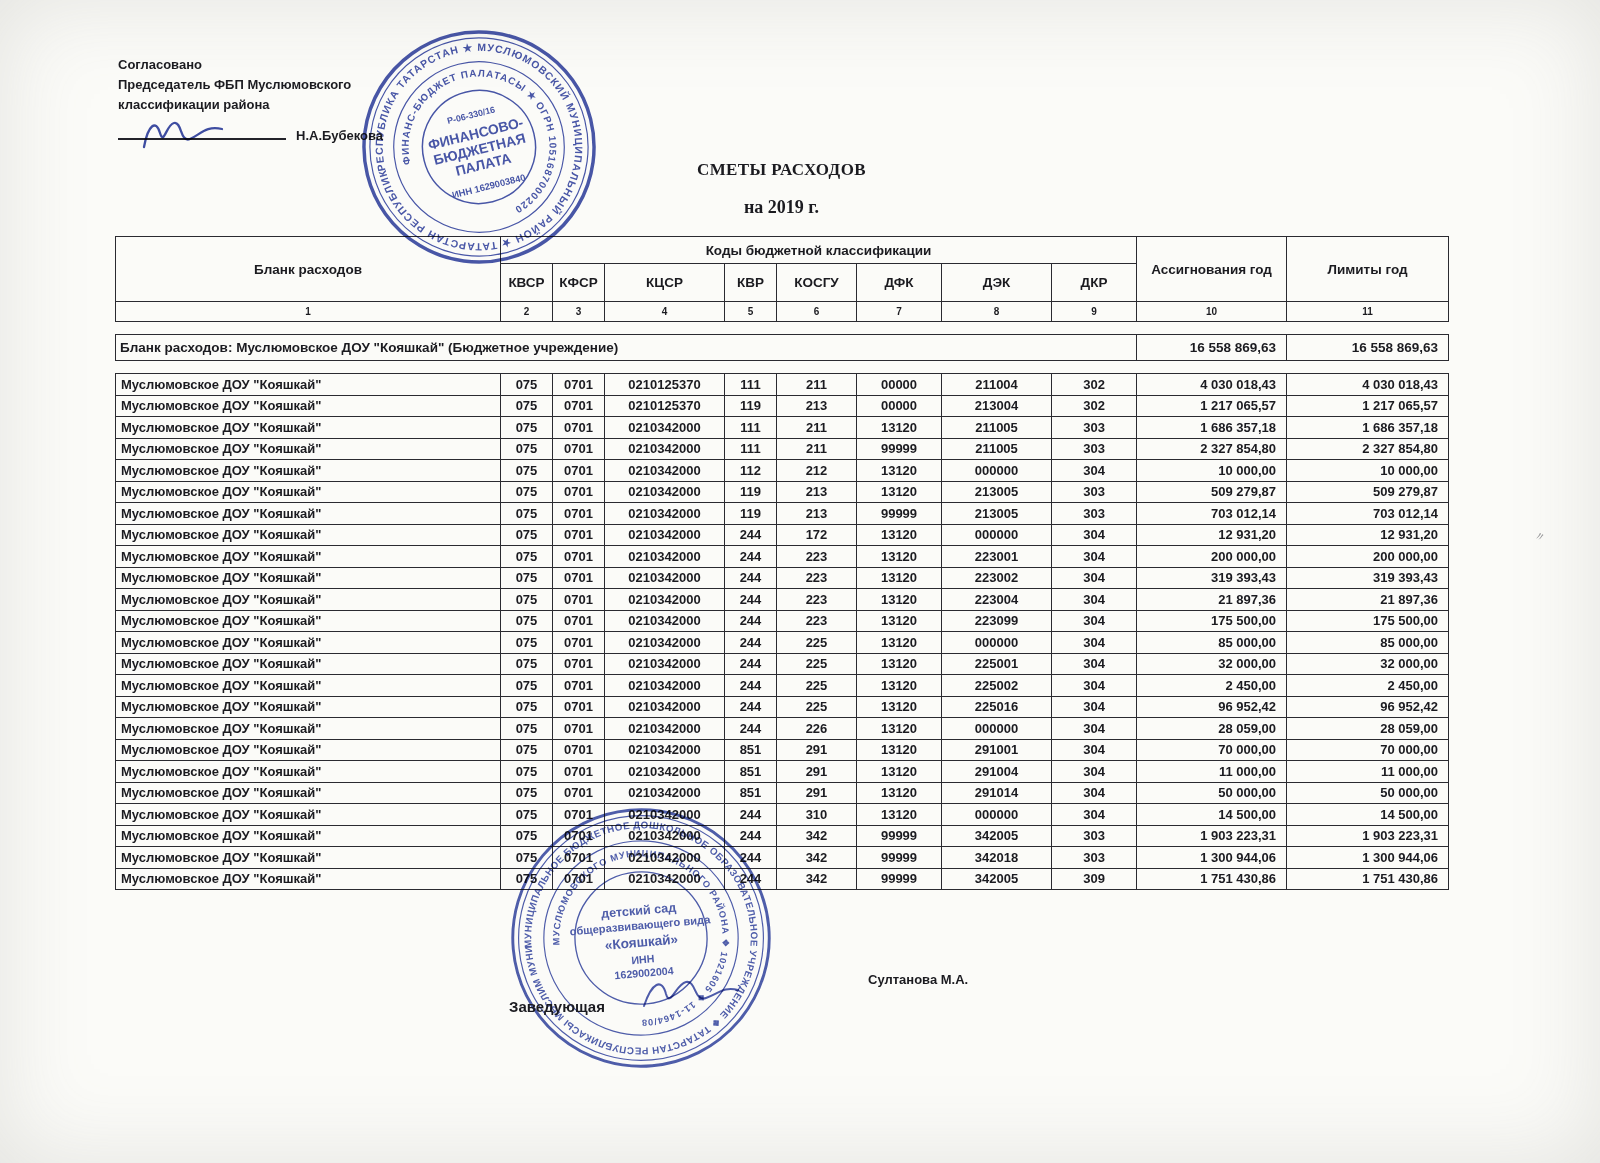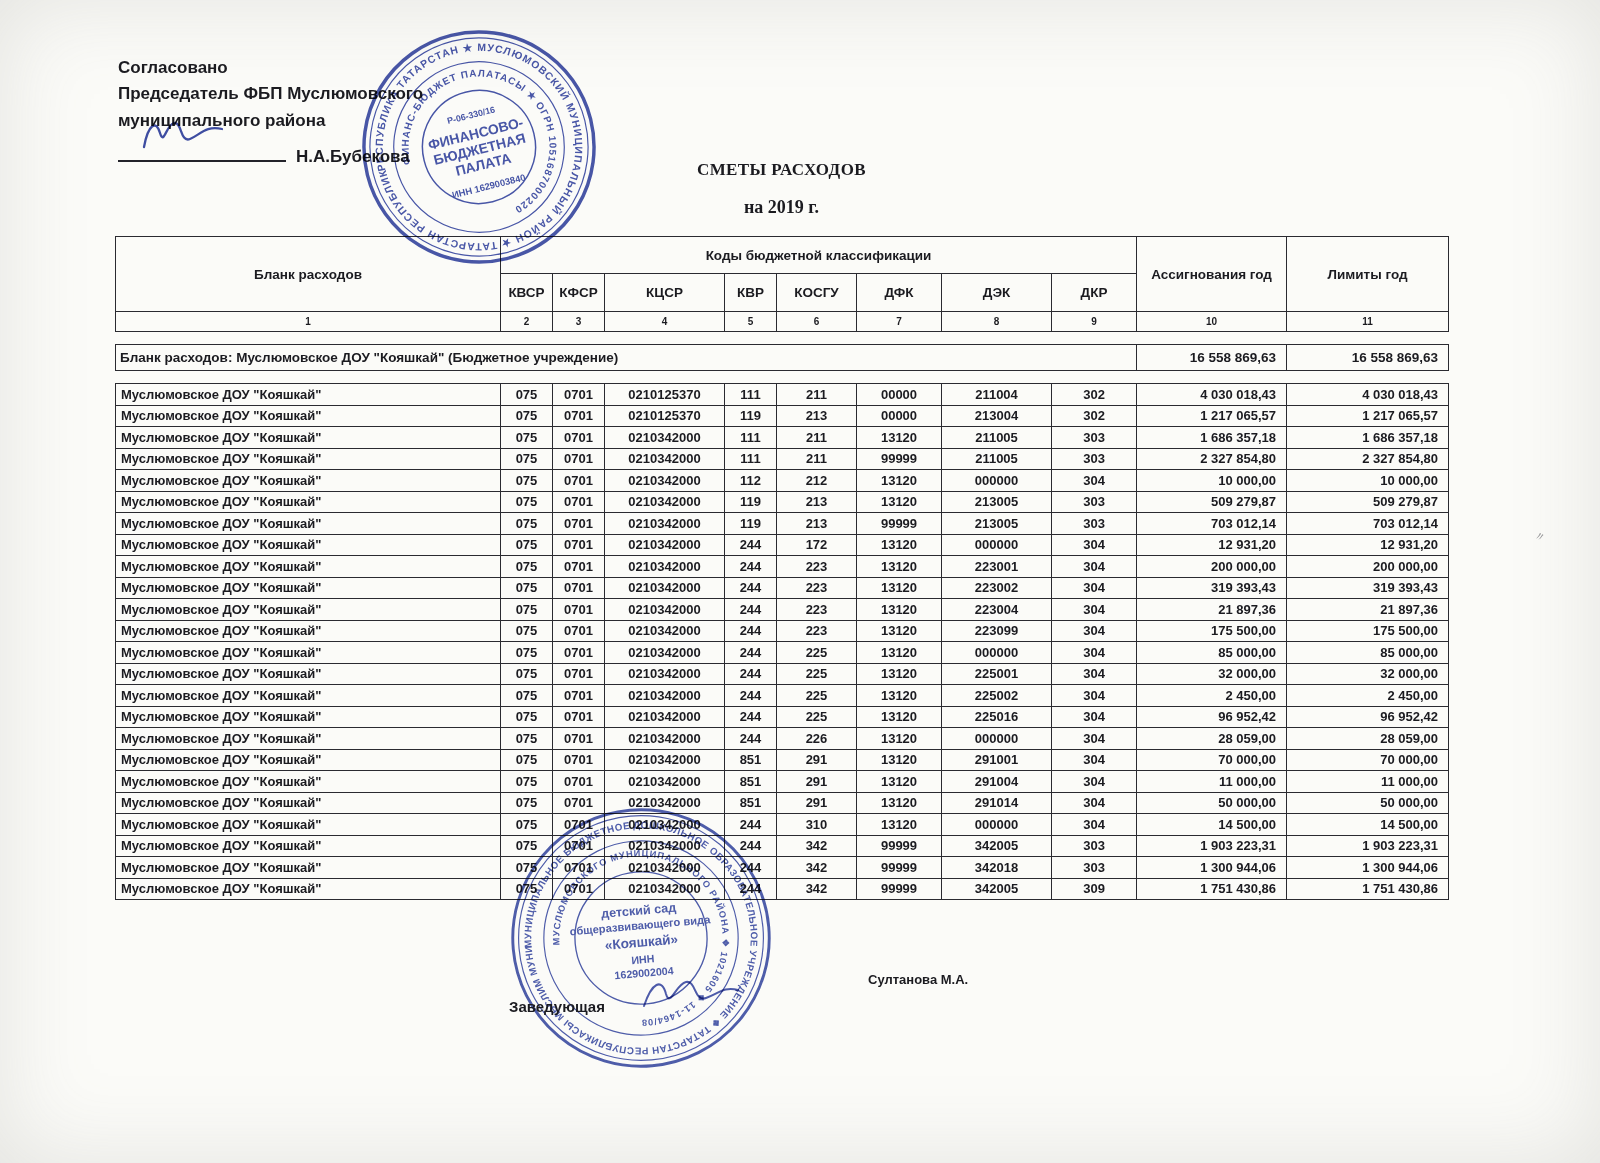--- a/index.html
+++ b/index.html
@@ -5,37 +5,37 @@
   * { margin:0; padding:0; box-sizing:border-box; }
   html,body { background:#e9e9e7; }
   .page {
     position:relative; width:1600px; height:1163px; margin:0 auto;
     background:#fbfbf8; color:#1b1b20; overflow:hidden;
     font-family:"Liberation Sans", sans-serif;
     box-shadow: inset 0 0 90px rgba(120,120,115,.18);
   }
 
   
-  .approval { position:absolute; left:118px; top:55px; font-size:17px; font-weight:700; line-height:1.55; }
+  .approval { position:absolute; left:118px; top:55px; font-size:13px; font-weight:700; line-height:1.55; }
   .sig-row { margin-top:10px; white-space:nowrap; }
   .sig-line { display:inline-block; width:168px; height:15px; border-bottom:2px solid #23232a; margin-right:10px; }
   .sig-scribble { position:absolute; left:20px; top:58px; mix-blend-mode:multiply; opacity:.9; }
 
   
   .doc-title { position:absolute; left:115px; top:160px; width:1333px; text-align:center;
                font-family:"Liberation Serif", serif; font-weight:700; }
   .doc-title .t1 { font-size:17px; letter-spacing:.4px; }
   .doc-title .t2 { font-size:18px; margin-top:17px; }
 
   
   table.smeta { position:absolute; left:115px; top:236px; width:1333px;
                 border-collapse:collapse; table-layout:fixed; }
   .smeta th, .smeta td { border:1.5px solid #2a2a30; white-space:nowrap; overflow:hidden; }
   .smeta thead th { font-size:13.5px; font-weight:700; text-align:center; vertical-align:middle; padding:2px 3px; }
-  .smeta tr.hrow1 th { height:37px; }
+  .smeta tr.hrow1 th { height:27px; }
   .smeta tr.hrow2 th { height:38px; }
   .smeta tr.nums td { height:20px; font-size:10px; font-weight:700; text-align:center; }
   .smeta tr.gap td { border:none; height:13px; background:transparent; }
   .smeta tr.section-row td { height:26px; font-size:13.5px; font-weight:700; }
   .smeta td.section-label { text-align:left; padding-left:4px;margin-top:20px; }
   .smeta tr.section-row td.amt { text-align:right; padding-right:10px;margin-left:36px; }
   .smeta tr.data-row td { height:21.5px; font-size:13px; font-weight:600; text-align:center; padding:0 2px; }
   .smeta tr.data-row td:first-child { text-align:left; padding-left:5px; }
   .smeta tr.data-row td:nth-child(10), .smeta tr.data-row td:nth-child(11) { text-align:right; padding-right:10px; }
 
@@ -54,21 +54,21 @@
   .artifact-1 { left:1533px; top:528px; transform:rotate(25deg); }
 </style>
 </head>
 <body>
 
 <div class="page">
 
   <div class="approval">
     <div>Согласовано</div>
     <div>Председатель ФБП Муслюмовского</div>
-    <div>муниципального района</div>
+    <div>классификации района</div>
     <div class="sig-row">
       <span class="sig-line"></span><span>Н.А.Бубекова</span>
     </div>
     <svg class="sig-scribble" width="100" height="44" viewBox="0 0 100 44">
       <path d="M6,34 C10,12 18,6 22,20 C26,33 28,12 36,10 C44,8 42,30 52,26 C62,22 68,12 84,16" fill="none" stroke="#2a3a9c" stroke-width="2.3" stroke-linecap="round"></path>
     </svg>
   </div>
 
   <div class="doc-title">
     <div class="t1">СМЕТЫ РАСХОДОВ</div>

